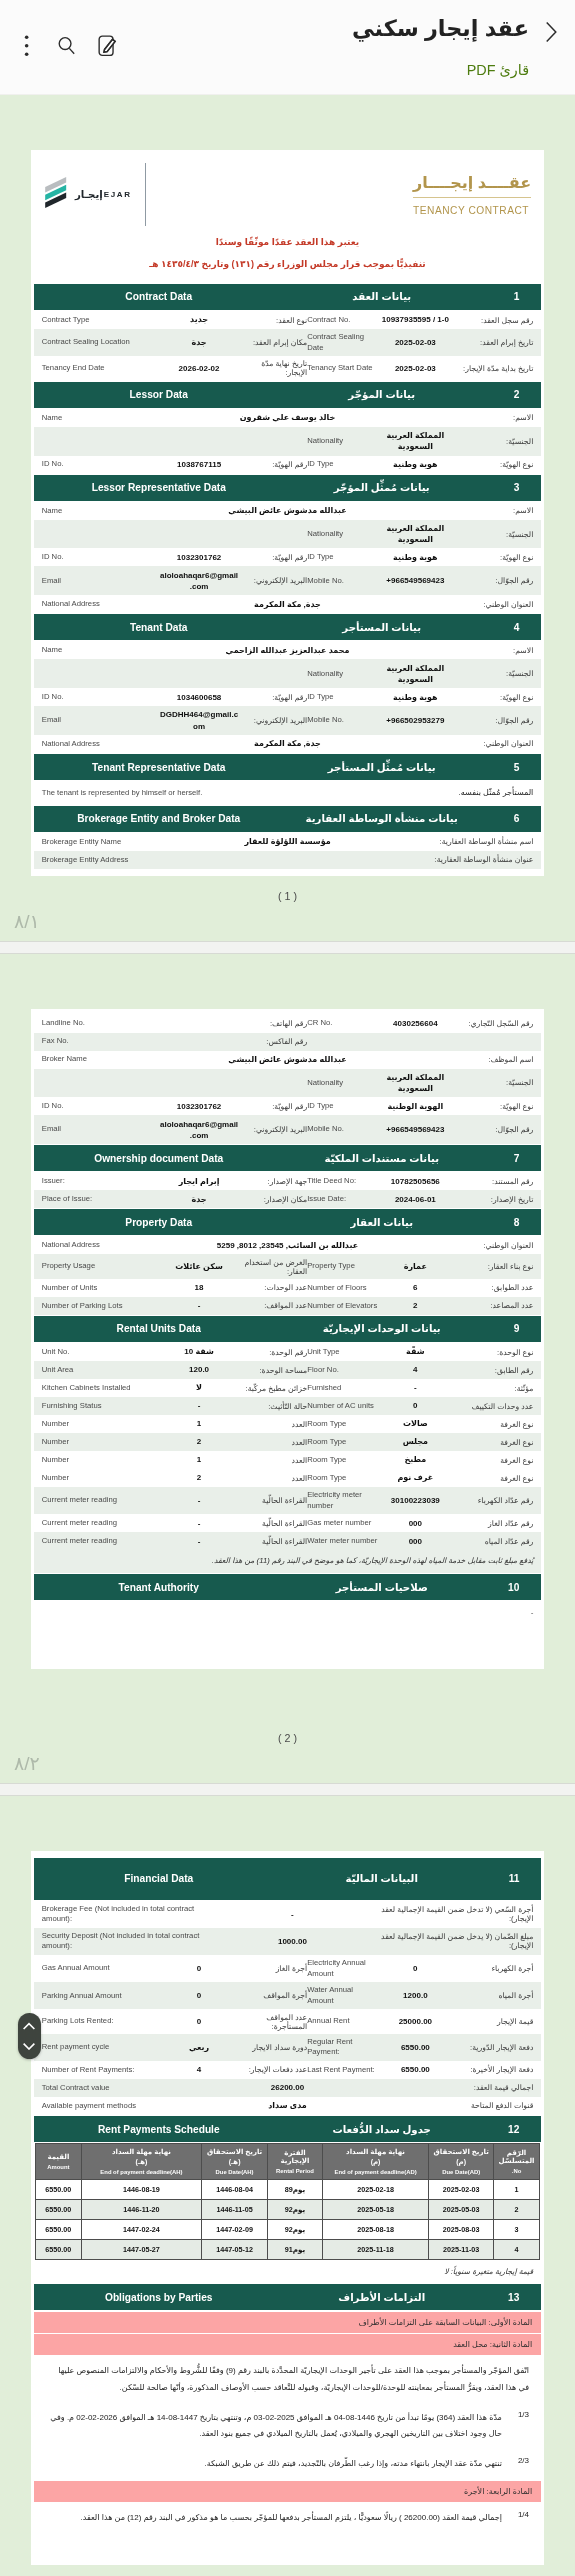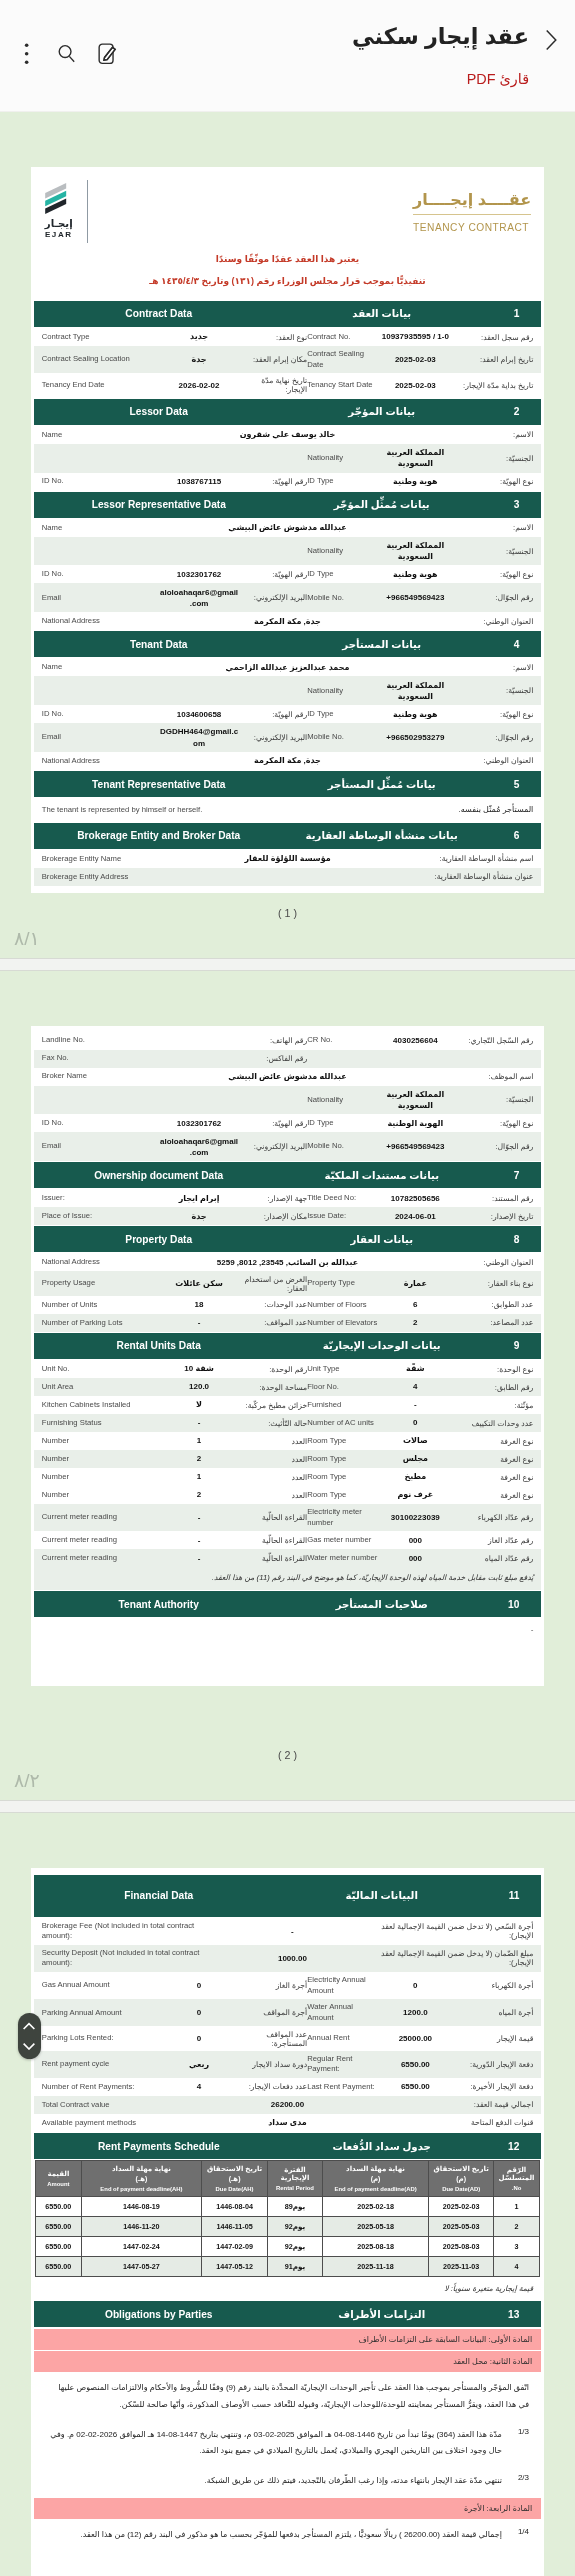--- a/index.html
+++ b/index.html
@@ -1,39 +1,39 @@
 <!DOCTYPE html>
 <html lang="ar" style="font-size:8.6px"><head>
 <meta charset="utf-8">
 <style>
   * { margin:0; padding:0; box-sizing:border-box; }
   body { font-family:"Liberation Sans","DejaVu Sans",sans-serif; }
   .app { width:575px; height:2576px; overflow:hidden; position:relative; background:#e1eed9; }
 
   
-  .hdr { height:112px; background:#fbfbfb; display:flex; align-items:center; padding:0 11.8px 0 14px; border-bottom:0.5px solid #f0f0ee; }
+  .hdr { height:95px; background:#fbfbfb; display:flex; align-items:center; padding:0 11.8px 0 14px; border-bottom:0.5px solid #f0f0ee; }
   .hdr-icons { display:flex; align-items:center; gap:16px; }
   .icon-btn { width:24.6px; height:24.6px; display:flex; align-items:center; justify-content:center; background:none; border:none; cursor:pointer; }
   .hdr-right { margin-left:auto; display:flex; align-items:flex-start; gap:9.6px; }
   .hdr-titles { text-align:right; direction:rtl; }
   .hdr-title { font-size:22.4px; font-weight:bold; color:#222; line-height:1.2; }
-  .hdr-sub { font-size:14.4px; color:#b91c1c; margin-top:20px; direction:rtl; }
+  .hdr-sub { font-size:14.4px; color:#4d7c0f; margin-top:20px; direction:rtl; }
   .back { margin-top:5.3px; }
 
   
   .page { padding:55px 31px 0; display:flex; flex-direction:column; background:#e1eed9; }
   .page-sep { height:13px; background:#f2f3f1; border-top:0.5px solid #d7dad4; border-bottom:0.5px solid #d7dad4; }
   .card { background:#ffffff; padding:5.3px 2.1px 7.5px; }
   .pfoot { margin-top:auto; }
   .pfoot .pnum { text-align:center; color:#4a4a4a; font-size:10.7px; padding:14px 0 5.3px; }
   .pfoot .pbadge { text-align:left; color:#aeb9aa; font-size:19px; font-weight:300; padding:2.1px 0 8.6px 0; margin-left:-17px; }
 
   
   .brand { display:flex; align-items:center; gap:13px; padding:7.5px 10.7px 4.3px; }
-  .ejar-block { display:flex; flex-direction:column; align-items:center; gap:1.1px; }
+  .ejar-block { display:flex; align-items:center; gap:1.1px; }
   .ejar-ar { font-size:10.2px; font-weight:bold; color:#20262b; direction:rtl; }
   .ejar-en { font-size:8px; font-weight:bold; color:#20262b; letter-spacing:1.6px; }
   .vdiv { width:0.5px; height:63px; background:#8f9aa3; }
   .rega-block { display:flex; align-items:center; gap:6.4px; }
   .rega-texts { display:flex; flex-direction:column; }
   .rega-name { font-size:23.5px; font-weight:bold; color:#173a5e; letter-spacing:0.5px; line-height:1; }
   .rega-ar { font-size:14px; font-weight:bold; color:#173a5e; direction:rtl; text-align:left; margin-top:1.1px; }
   .rega-en { font-size:6.1px; font-weight:bold; color:#173a5e; letter-spacing:0.3px; margin-top:1.6px; }
   .gold-block { margin-left:auto; text-align:left; }
   .gold-ar { font-size:16px; font-weight:bold; color:#b2954c; direction:rtl; padding-bottom:5.3px; border-bottom:0.5px solid #d6c48e; }

